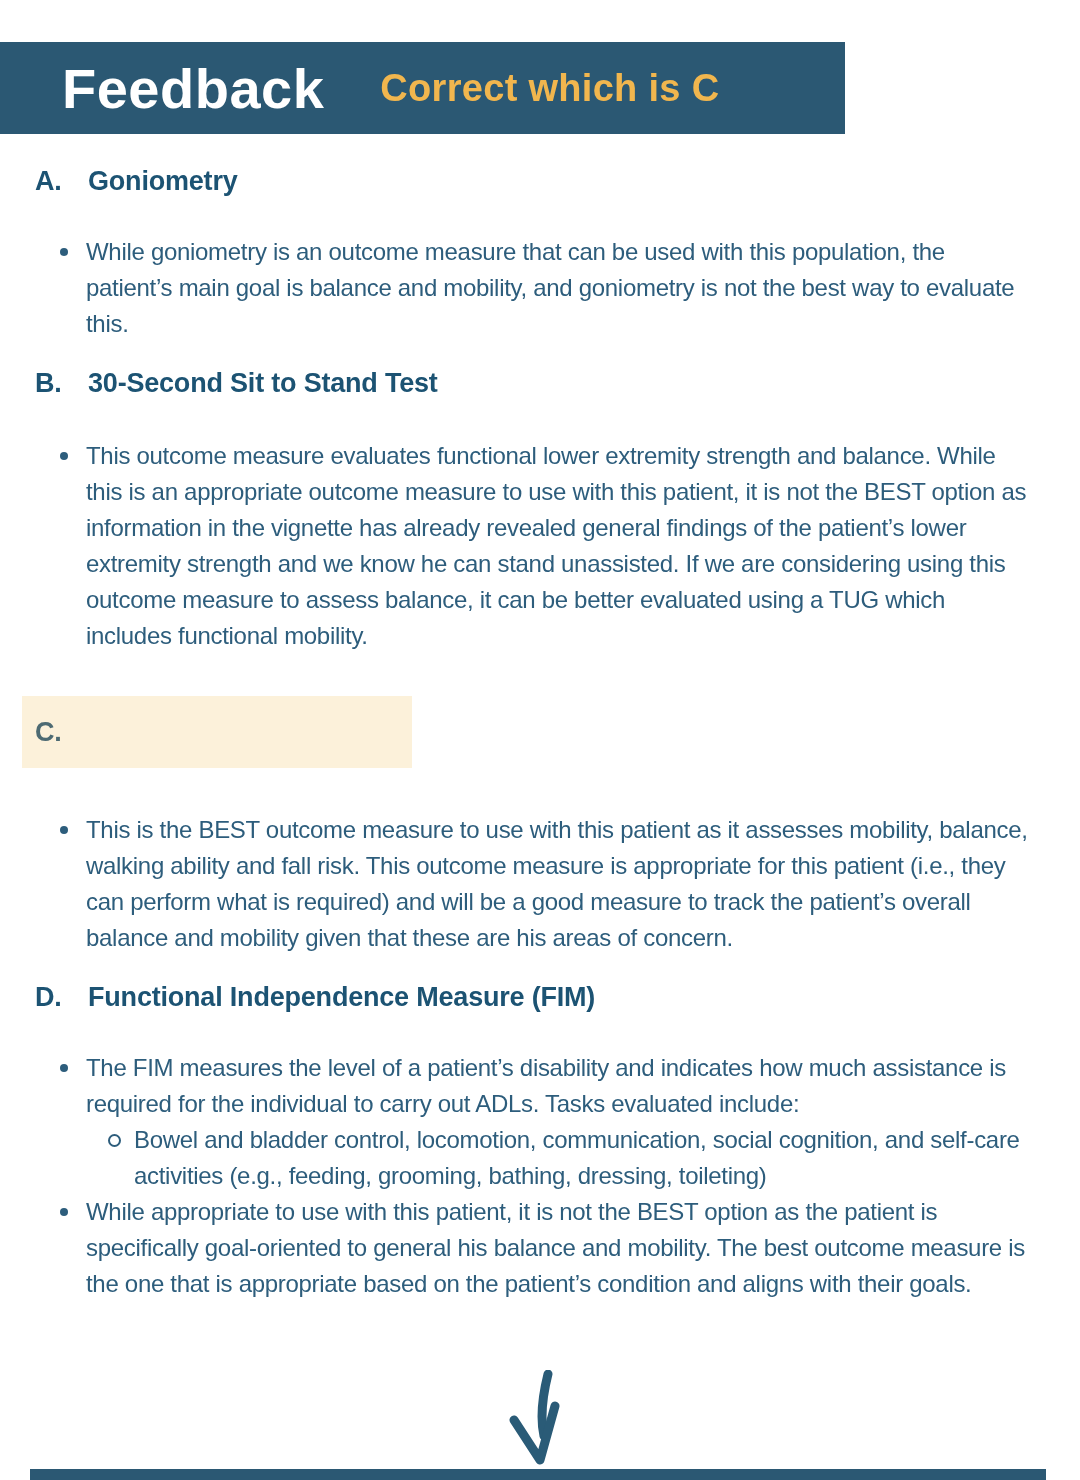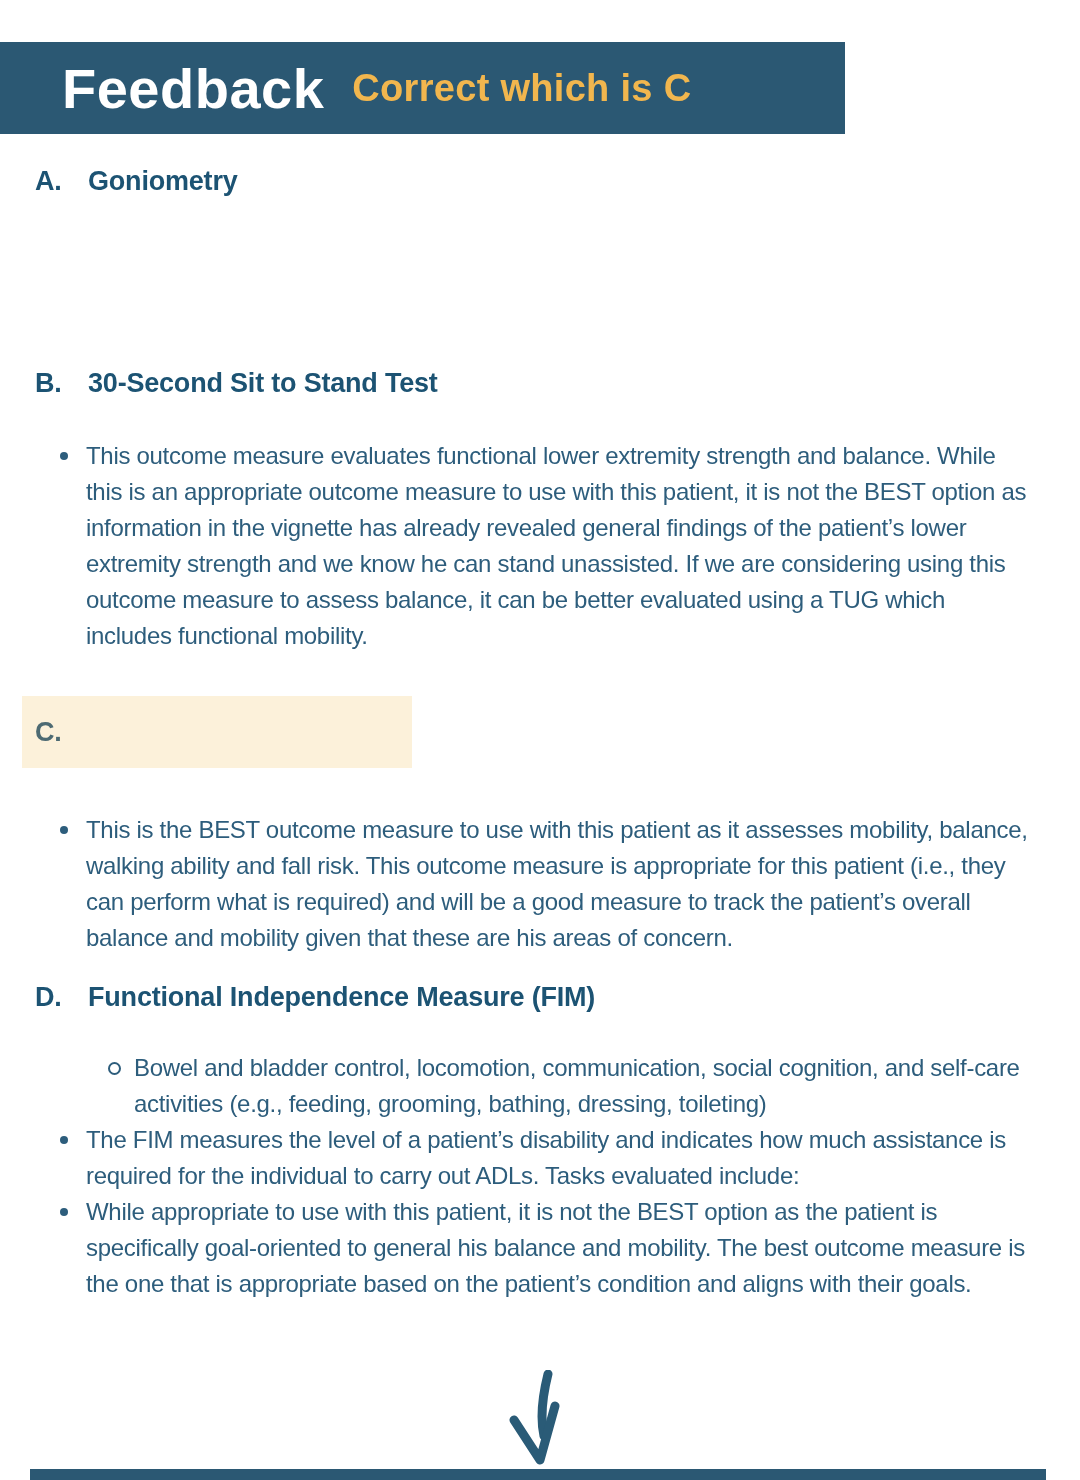--- a/index.html
+++ b/index.html
@@ -3,21 +3,21 @@
 <meta charset="utf-8">
 <style>
   html,body { margin:0; padding:0; background:#ffffff; }
   .page {
     position:relative; width:1080px; height:1480px; background:#ffffff;
     overflow:hidden; font-family:"Liberation Sans","DejaVu Sans",sans-serif;
   }
   .banner {
     position:absolute; top:42px; left:0; width:845px; height:92px;
     background:#2b5873; display:flex; align-items:center;
-    padding-left:62px; box-sizing:border-box; gap:28px;
+    padding-left:62px; box-sizing:border-box; gap:56px;
   }
   .banner-title {
     color:#ffffff; font-size:56px; font-weight:800; letter-spacing:0.5px;
   }
   .banner-sub {
     color:#f1b64e; font-size:38px; font-weight:700; letter-spacing:0.3px;
   }
   .opt-head {
     position:absolute; left:35px; display:flex; align-items:baseline;
     color:#1c5373; font-size:27px; font-weight:700; letter-spacing:-0.2px;
@@ -59,20 +59,26 @@
 
   <header class="banner">
     <span class="banner-title">Feedback</span>
     <span class="banner-sub">Correct which is C</span>
   </header>
 
   <div class="opt-head" style="top:166px">
     <span class="opt-letter">A.</span>
     <span class="opt-title">Goniometry</span>
   </div>
+  <div class="bullets" style="top:234px">
+    <div class="b-item">
+      <span class="dot"></span>
+      <p>While goniometry is an outcome measure that can be used with this population, the patient’s main goal is balance and mobility, and goniometry is not the best way to evaluate this.</p>
+    </div>
+  </div>
 
   <div class="opt-head" style="top:368px">
     <span class="opt-letter">B.</span>
     <span class="opt-title">30-Second Sit to Stand Test</span>
   </div>
   <div class="bullets" style="top:438px">
     <div class="b-item">
       <span class="dot"></span>
       <p>This outcome measure evaluates functional lower extremity strength and balance. While this is an appropriate outcome measure to use with this patient, it is not the BEST option as information in the vignette has already revealed general findings of the patient’s lower extremity strength and we know he can stand unassisted. If we are considering using this outcome measure to assess balance, it can be better evaluated using a TUG which includes functional mobility.</p>
     </div>
@@ -88,27 +94,27 @@
       <span class="dot"></span>
       <p>This is the BEST outcome measure to use with this patient as it assesses mobility, balance, walking ability and fall risk. This outcome measure is appropriate for this patient (i.e., they can perform what is required) and will be a good measure to track the patient’s overall balance and mobility given that these are his areas of concern.</p>
     </div>
   </div>
 
   <div class="opt-head" style="top:982px">
     <span class="opt-letter">D.</span>
     <span class="opt-title">Functional Independence Measure (FIM)</span>
   </div>
   <div class="bullets" style="top:1050px">
+    <div class="b-item">
+      <span class="dot"></span>
+      <p>The FIM measures the level of a patient’s disability and indicates how much assistance is required for the individual to carry out ADLs. Tasks evaluated include:</p>
+    </div>
     <div class="b-item sub">
       <span class="ring"></span>
       <p>Bowel and bladder control, locomotion, communication, social cognition, and self-care activities (e.g., feeding, grooming, bathing, dressing, toileting)</p>
-    </div>
-    <div class="b-item">
-      <span class="dot"></span>
-      <p>The FIM measures the level of a patient’s disability and indicates how much assistance is required for the individual to carry out ADLs. Tasks evaluated include:</p>
     </div>
     <div class="b-item">
       <span class="dot"></span>
       <p>While appropriate to use with this patient, it is not the BEST option as the patient is specifically goal-oriented to general his balance and mobility. The best outcome measure is the one that is appropriate based on the patient’s condition and aligns with their goals.</p>
     </div>
   </div>
 
   <div class="arrow-wrap">
     <svg width="130" height="96" viewBox="0 0 130 96" fill="none" xmlns="http://www.w3.org/2000/svg">
       <path d="M 70 4 C 64 28, 62 48, 66 66" stroke="#2a5b77" stroke-width="9" stroke-linecap="round" fill="none"></path>

